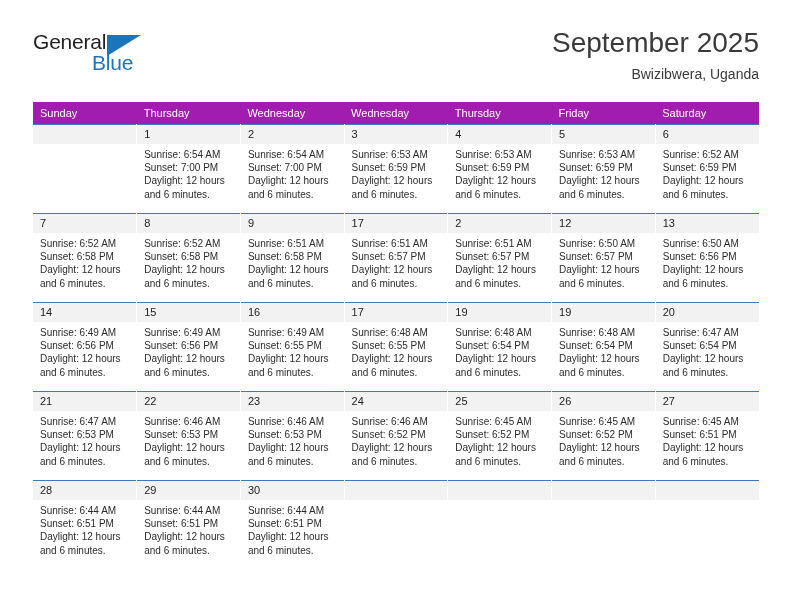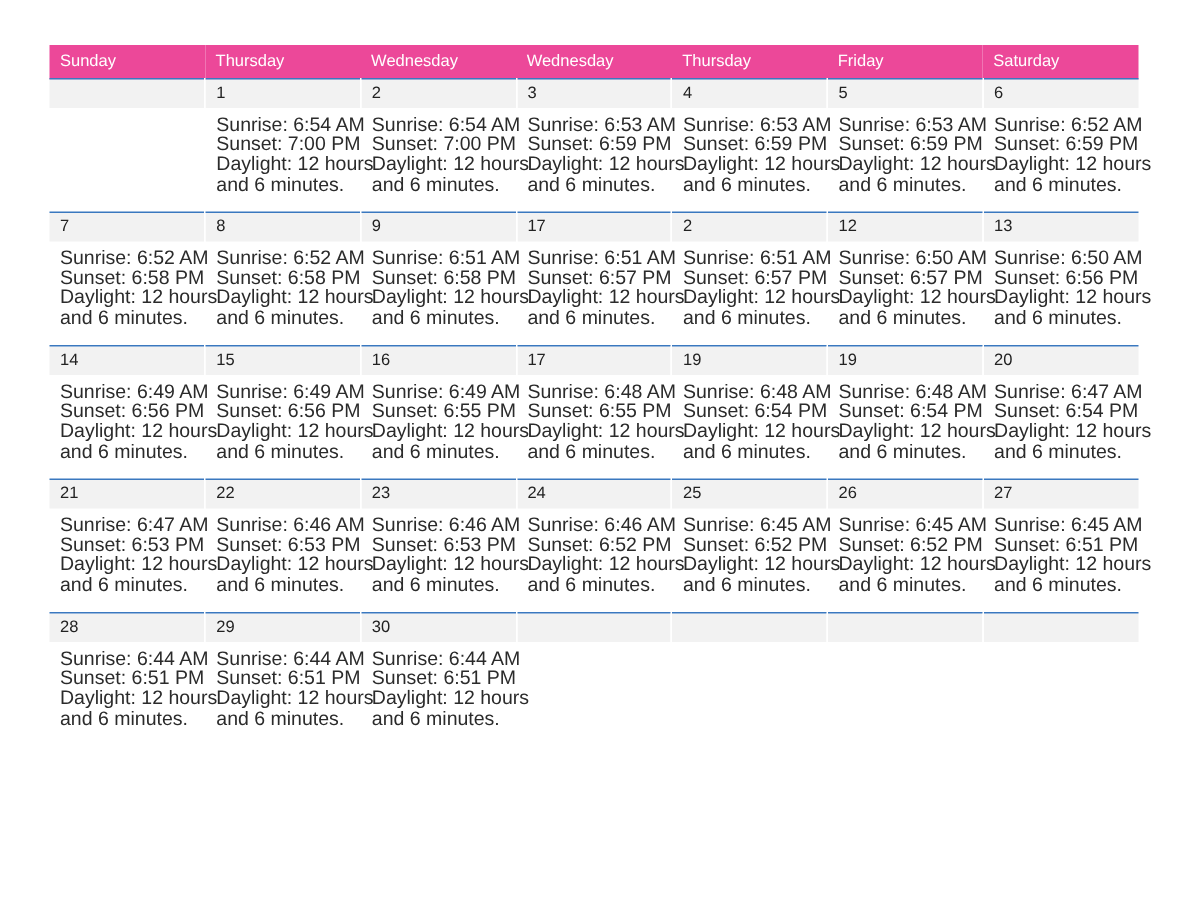--- a/index.html
+++ b/index.html
@@ -81,21 +81,21 @@
   }
 
   
   .calendar {
     width: 726px;
     border-collapse: collapse;
     table-layout: fixed;
     margin-top: 30px;
   }
   .calendar th {
-    background: #ec4899;
+    background: #a21caf;
     color: #ffffff;
     font-size: 11px;
     font-weight: normal;
     text-align: left;
     padding: 5px 0 5px 7px;
     height: 11px;
     border: none;
   }
   .calendar td {
     vertical-align: top;
@@ -110,31 +110,45 @@
   .daynum {
     background: #f2f2f2;
     font-size: 11px;
     color: #222222;
     padding: 4px 0 4px 7px;
     height: 11px;
     line-height: 11px;
   }
   .details {
     padding: 4px 6px 0 7px;
-    font-size: 13px;
+    font-size: 10px;
     line-height: 13.2px;
     color: #2b2b2b;
   }
   .details div { white-space: nowrap; }
 </style>
 </head>
 <body>
 
 <div class="page">
 
+  <div class="header">
+
+    <div class="brand">
+      <span class="brand-general">General</span>
+      <span class="brand-triangle"></span>
+      <span class="brand-blue">Blue</span>
+    </div>
+
+    <div class="title-block">
+      <h1 class="cal-title">September 2025</h1>
+      <p class="cal-subtitle">Bwizibwera, Uganda</p>
+    </div>
+
+  </div>
 
   <table class="calendar">
     <thead>
       <tr>
         <th>Sunday</th>
         <th>Thursday</th>
         <th>Wednesday</th>
         <th>Wednesday</th>
         <th>Thursday</th>
         <th>Friday</th>

